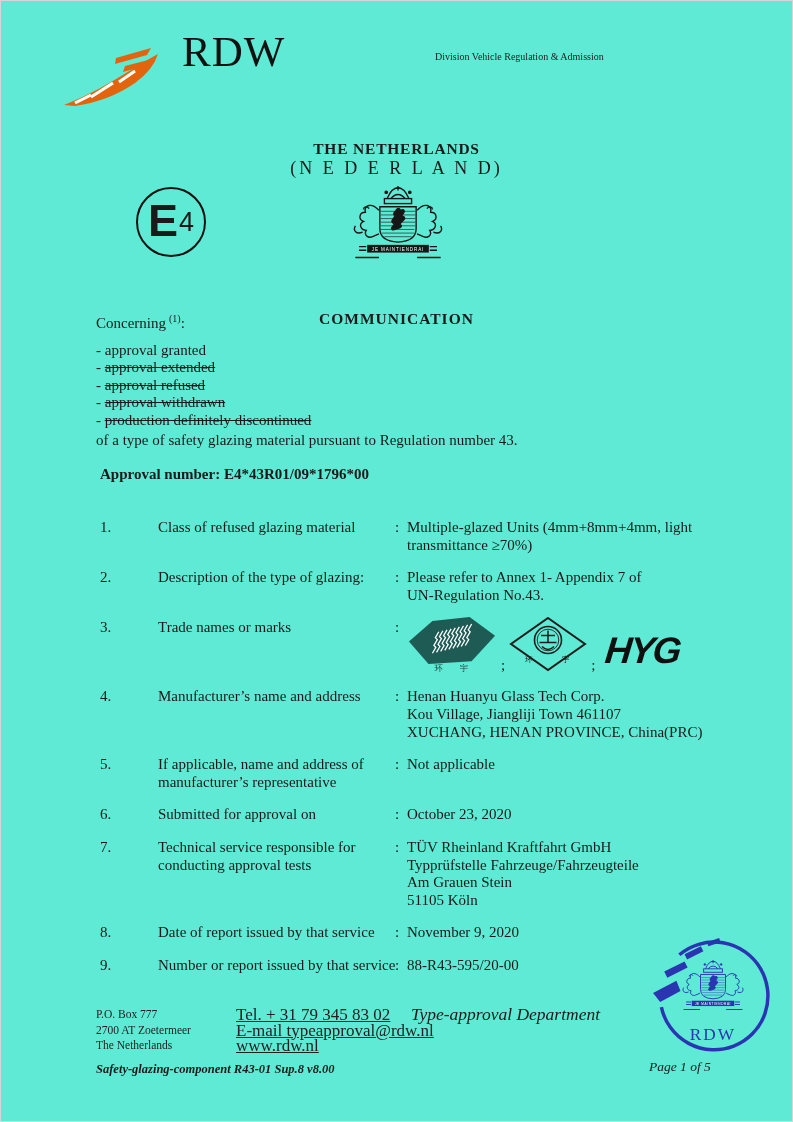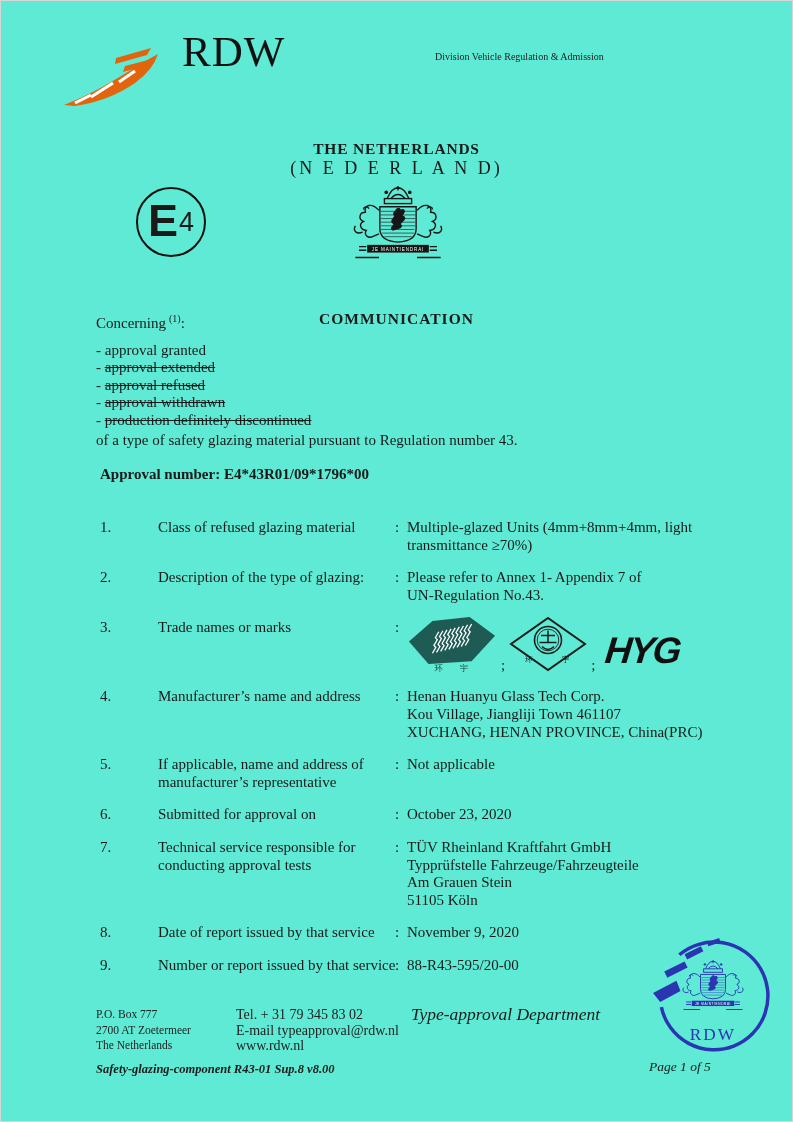--- a/index.html
+++ b/index.html
@@ -35,21 +35,21 @@
   .item-row .lab div, .item-row .vlines > div { white-space:nowrap; }
   .vwrap { display:flex; }
   .colon { width:12px; flex:0 0 12px; }
   
   .marks { display:none; align-items:flex-end; gap:1px; margin-top:-3px; }
   .mark-sep { font-size:15px; padding:0 3px; line-height:1; }
   .hyg { font-family:"Liberation Sans", sans-serif; font-weight:900; font-style:italic; font-size:37px;
          letter-spacing:-2px; color:#101010; transform:skewX(-6deg); line-height:.9; padding:0 4px 6px 6px; }
   
   #f-address { position:absolute; left:95px; top:1006px; font-size:11.5px; line-height:15.5px; color:#222; }
-  #f-contact { position:absolute; left:235px; top:1006px; font-size:14px; line-height:15.5px; color:#222; }
+  #f-contact { position:absolute; left:235px; top:1006px; font-size:17px; line-height:15.5px; color:#222;text-decoration:underline; }
   .dept { position:absolute; left:410px; top:1003px; font-size:17.5px; font-style:italic; }
   .doc-ref { position:absolute; left:95px; top:1061px; font-size:12.5px; font-style:italic; font-weight:600; }
   .page-no { position:absolute; left:648px; top:1058px; font-size:13.5px; font-style:italic; }
   .stamp { position:absolute; left:649px; top:936px; width:124px; height:118px; color:#2B35B2; }
   .stamp-rdw { font-family:"Liberation Serif", serif; letter-spacing:2px; }
   .hidden-defs { position:absolute; width:0; height:0; overflow:hidden; }
 </style>
 </head>
 <body>
 

